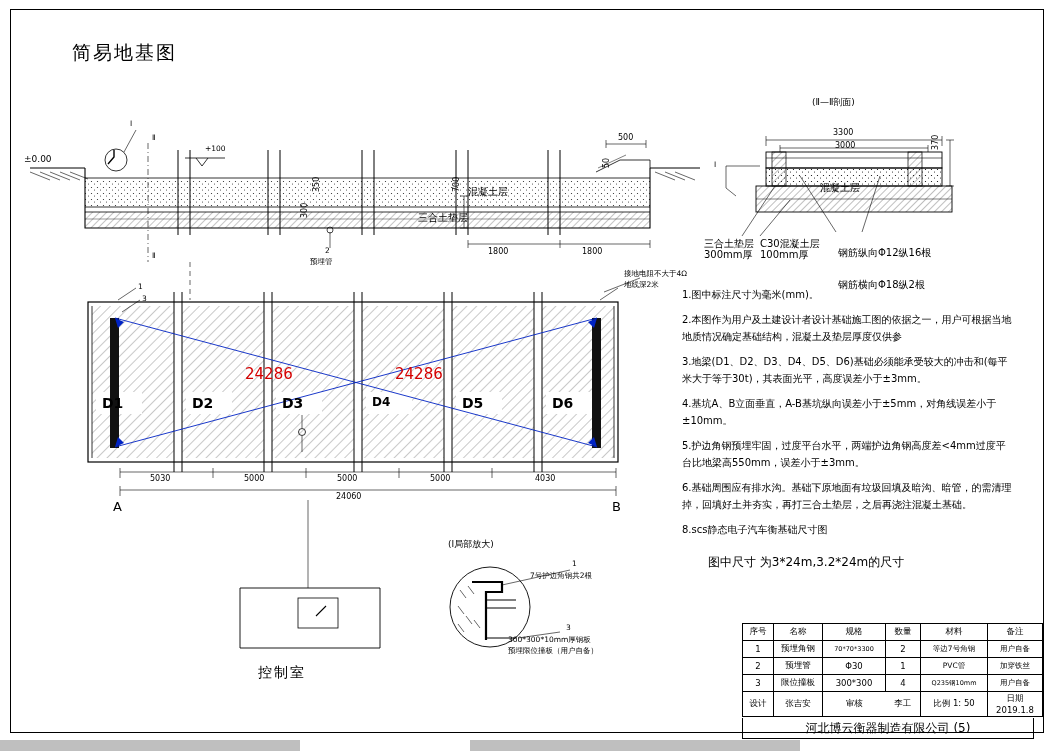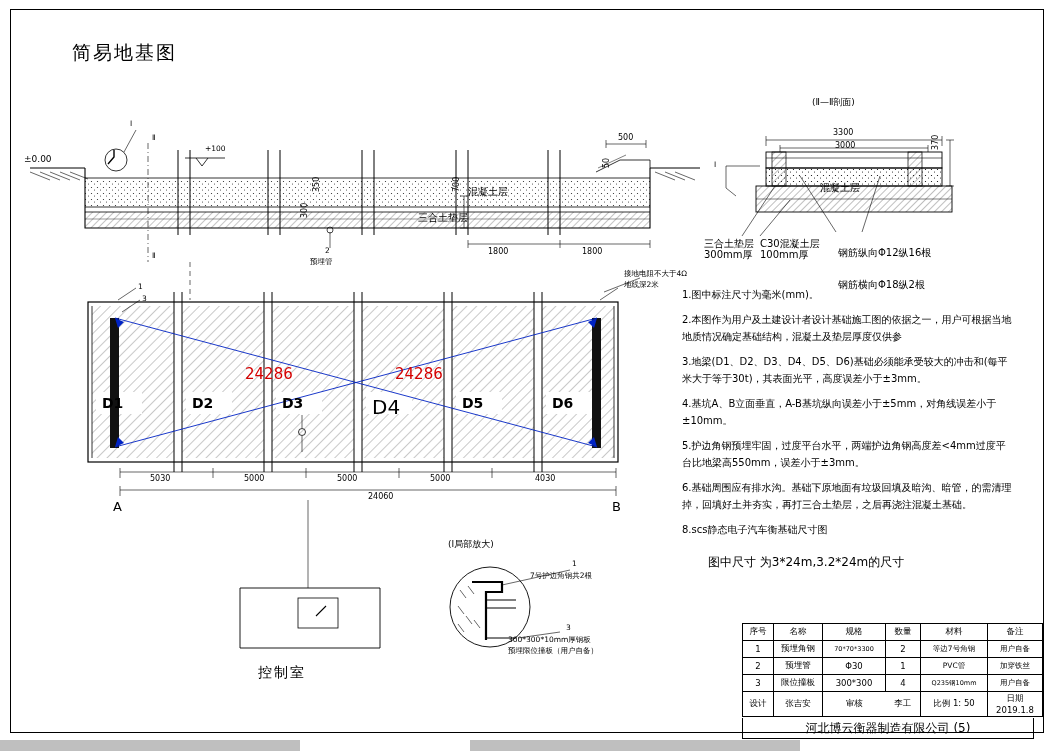--- a/index.html
+++ b/index.html
@@ -253,33 +253,33 @@
   <div class="lbl sm" style="left:310px;top:258px;">预埋管</div>
 
   <div class="lbl sm" style="left:138px;top:283px;">1</div>
   <div class="lbl sm" style="left:142px;top:295px;">3</div>
   <div class="lbl sm" style="left:624px;top:270px;">接地电阻不大于4Ω</div>
   <div class="lbl sm" style="left:624px;top:281px;">地线深2米</div>
 
   <div class="lbl" style="left:102px;top:396px;font-size:14px;font-weight:bold;">D1</div>
   <div class="lbl" style="left:192px;top:396px;font-size:14px;font-weight:bold;">D2</div>
   <div class="lbl" style="left:282px;top:396px;font-size:14px;font-weight:bold;">D3</div>
-  <div class="lbl" style="left:372px;top:396px;font-size:20px;font-weight:normal;">D4</div>
+  <div class="lbl" style="left:372px;top:396px;font-size:12px;font-weight:bold;">D4</div>
   <div class="lbl" style="left:462px;top:396px;font-size:14px;font-weight:bold;">D5</div>
   <div class="lbl" style="left:552px;top:396px;font-size:14px;font-weight:bold;text-align:right;">D6</div>
 
   <div class="lbl red" style="left:245px;top:366px;font-size:15px;">24286</div>
   <div class="lbl red" style="left:395px;top:366px;font-size:15px;">24286</div>
 
   <div class="dim" style="left:150px;top:474px;">5030</div>
   <div class="dim" style="left:244px;top:474px;">5000</div>
   <div class="dim" style="left:337px;top:474px;">5000</div>
   <div class="dim" style="left:430px;top:474px;">5000</div>
   <div class="dim" style="left:535px;top:474px;">4030</div>
-  <div class="dim" style="left:368px;top:492px;text-align:center;">24060</div>
+  <div class="dim" style="left:336px;top:492px;text-align:center;">24060</div>
 
   <div class="lbl" style="left:113px;top:500px;font-size:13px;">A</div>
   <div class="lbl" style="left:612px;top:500px;font-size:13px;">B</div>
 
   <div class="ctrlroom">控制室</div>
 
   <div class="lbl" style="left:812px;top:98px;">(Ⅱ—Ⅱ剖面)</div>
   <div class="dim" style="left:833px;top:128px;">3300</div>
   <div class="dim" style="left:835px;top:141px;">3000</div>
   <div class="dim" style="left:931px;top:150px;transform:rotate(-90deg);transform-origin:0 0;">370</div>

